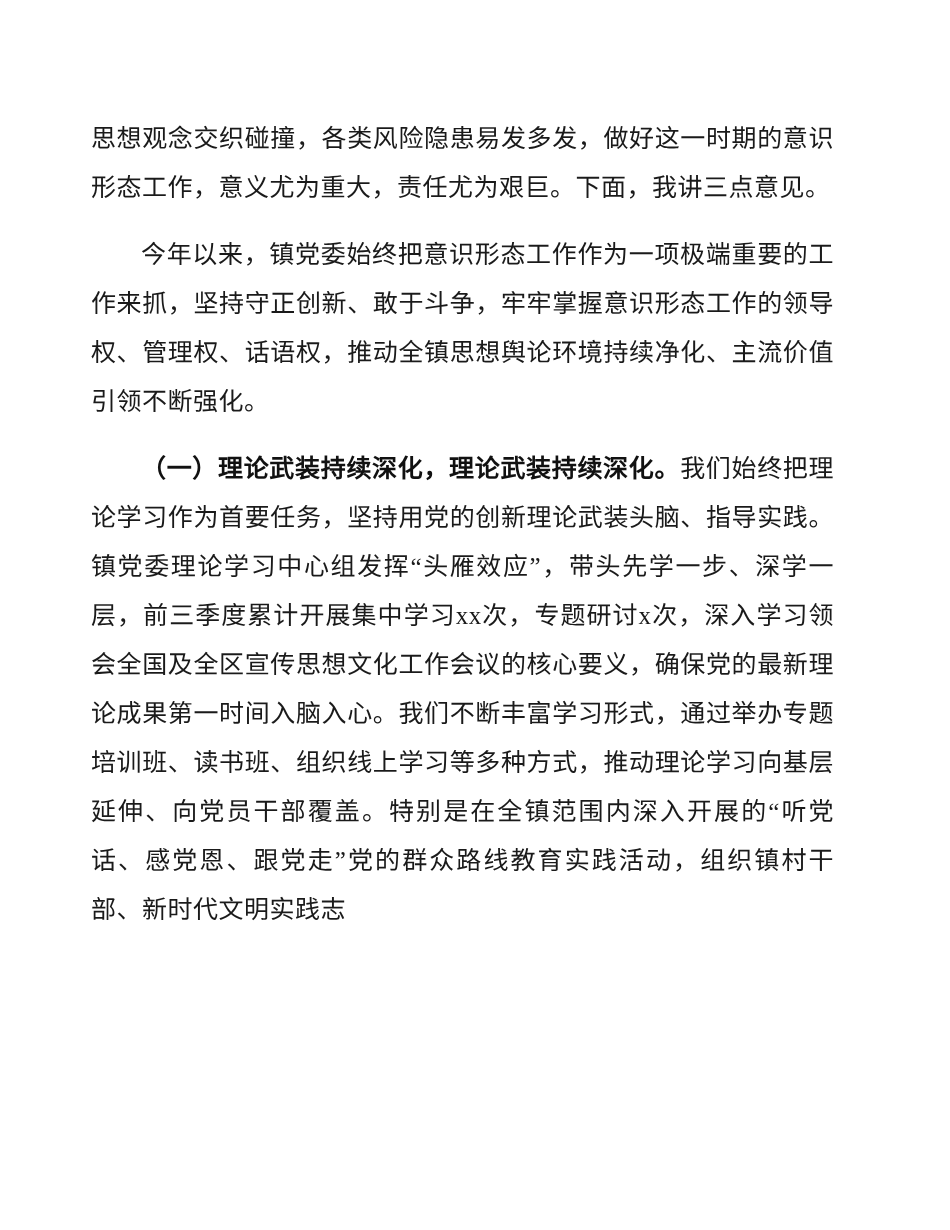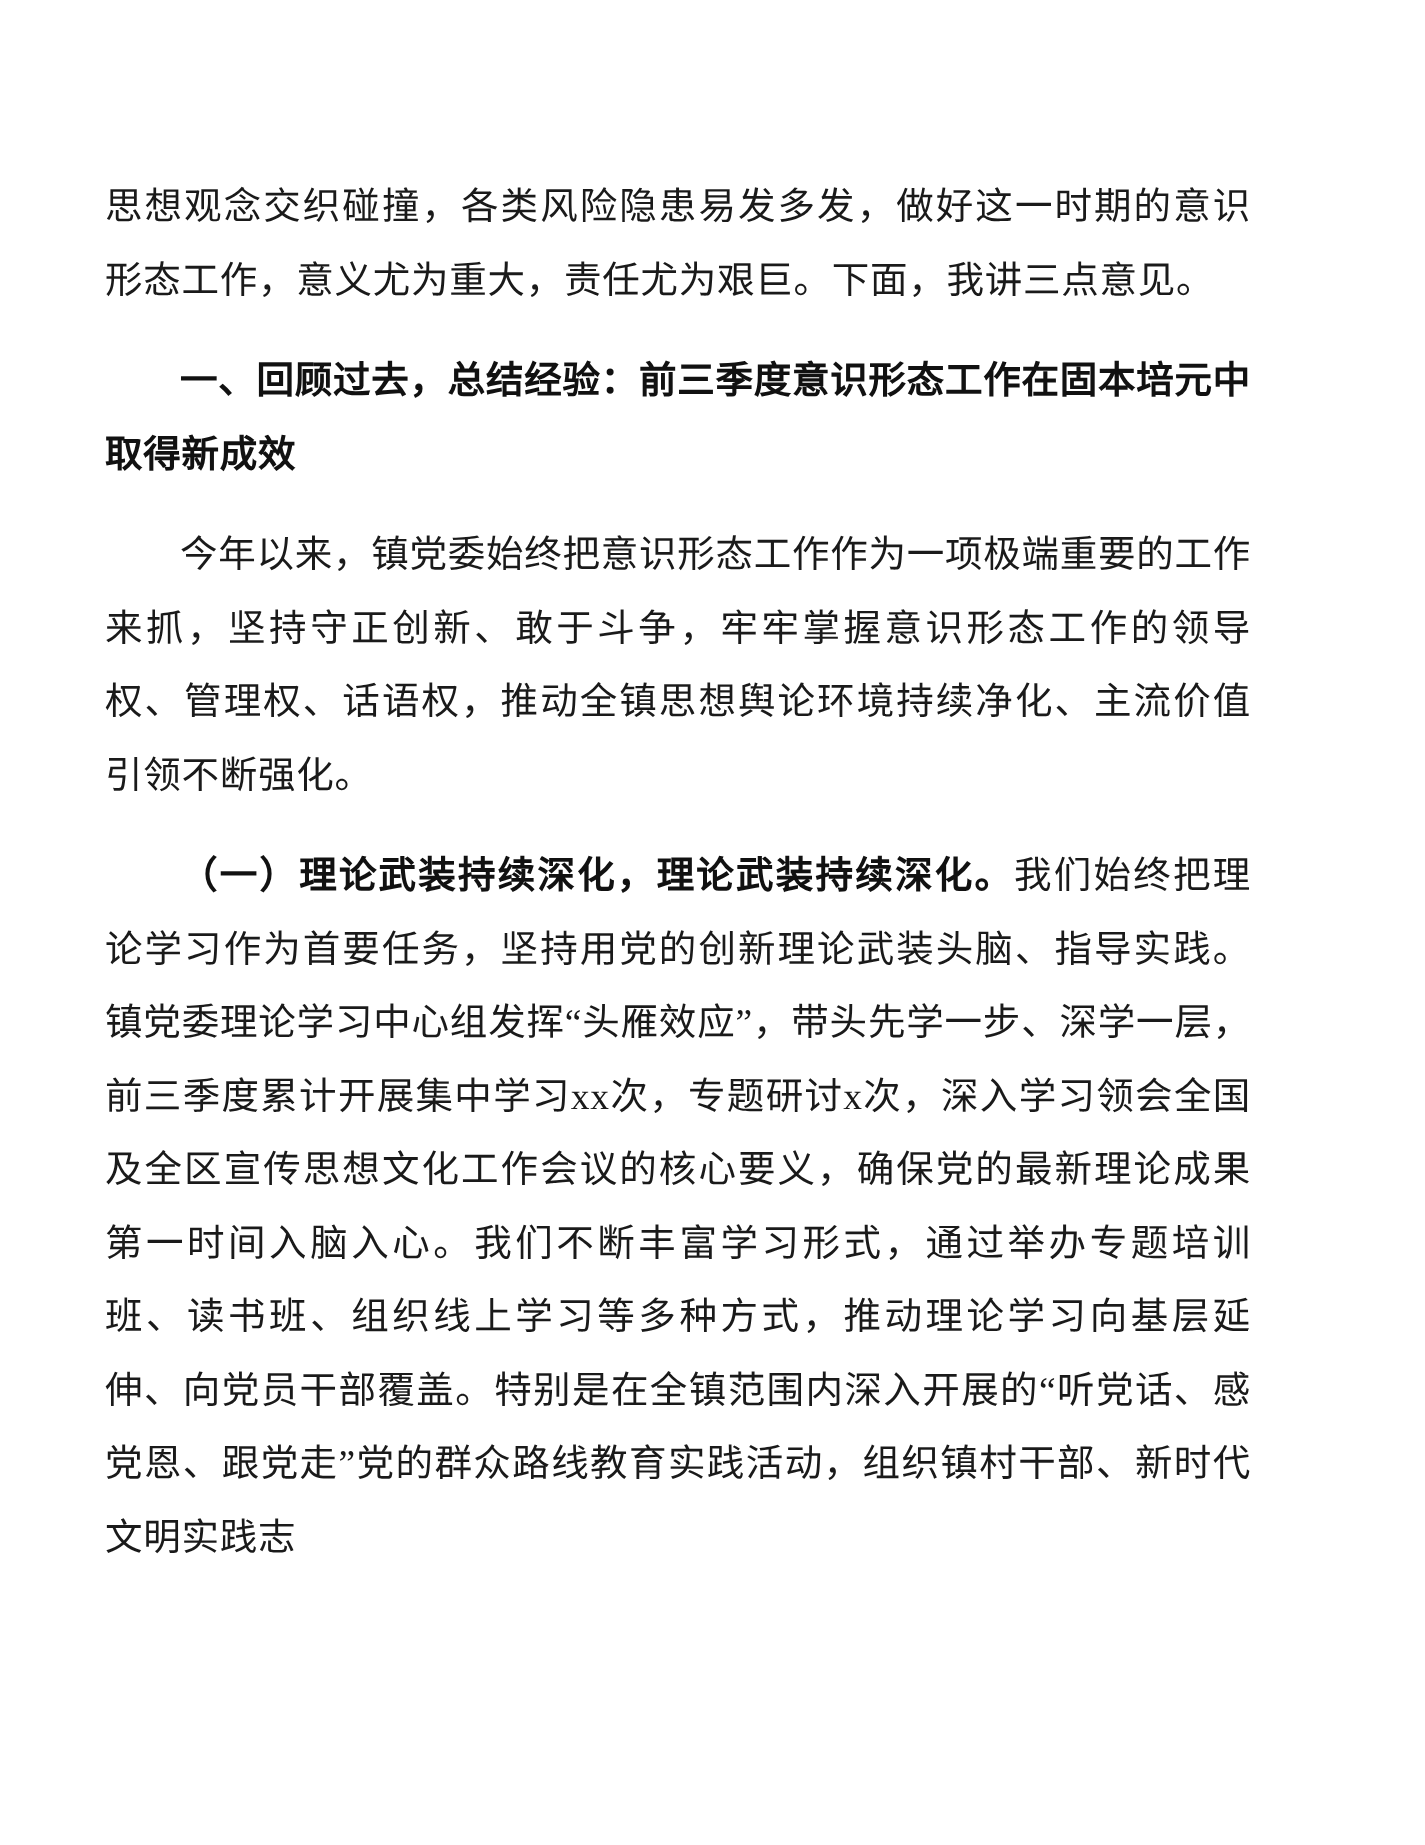--- a/index.html
+++ b/index.html
@@ -9,21 +9,21 @@
   body {
     width: 950px;
     height: 1230px;
     background: #ffffff;
     overflow: hidden;
   }
   .page {
     box-sizing: border-box;
     width: 950px;
     height: 972px;
-    padding: 114px 116px 0 70px;
+    padding: 114px 116px 0 91px;
     background: #ffffff;
     border-radius: 26px;
   }
   .para {
     margin: 0 0 18px 0;
     font-family: "Liberation Serif", "DejaVu Serif", serif;
     font-size: 25px;
     line-height: 49px;
     color: #1a1a1a;
     text-align: justify;
@@ -44,19 +44,18 @@
     color: #111111;
   }
 </style>
 </head>
 <body>
 
 <div class="page">
 
   <p class="para">思想观念交织碰撞，各类风险隐患易发多发，做好这一时期的意识形态工作，意义尤为重大，责任尤为艰巨。下面，我讲三点意见。</p>
 
-  <p class="para indent heading">一、回顾过去，总结经验：前三季度意识形态工作在固本培元中取得新成效</p>
 
   <p class="para indent">今年以来，镇党委始终把意识形态工作作为一项极端重要的工作来抓，坚持守正创新、敢于斗争，牢牢掌握意识形态工作的领导权、管理权、话语权，推动全镇思想舆论环境持续净化、主流价值引领不断强化。</p>
 
   <p class="para indent"><span class="lead">（一）理论武装持续深化，理论武装持续深化。</span><span>我们始终把理论学习作为首要任务，坚持用党的创新理论武装头脑、指导实践。镇党委理论学习中心组发挥“头雁效应”，带头先学一步、深学一层，前三季度累计开展集中学习xx次，专题研讨x次，深入学习领会全国及全区宣传思想文化工作会议的核心要义，确保党的最新理论成果第一时间入脑入心。我们不断丰富学习形式，通过举办专题培训班、读书班、组织线上学习等多种方式，推动理论学习向基层延伸、向党员干部覆盖。特别是在全镇范围内深入开展的“听党话、感党恩、跟党走”党的群众路线教育实践活动，组织镇村干部、新时代文明实践志</span></p>
 
 </div>
 
 </body></html>

